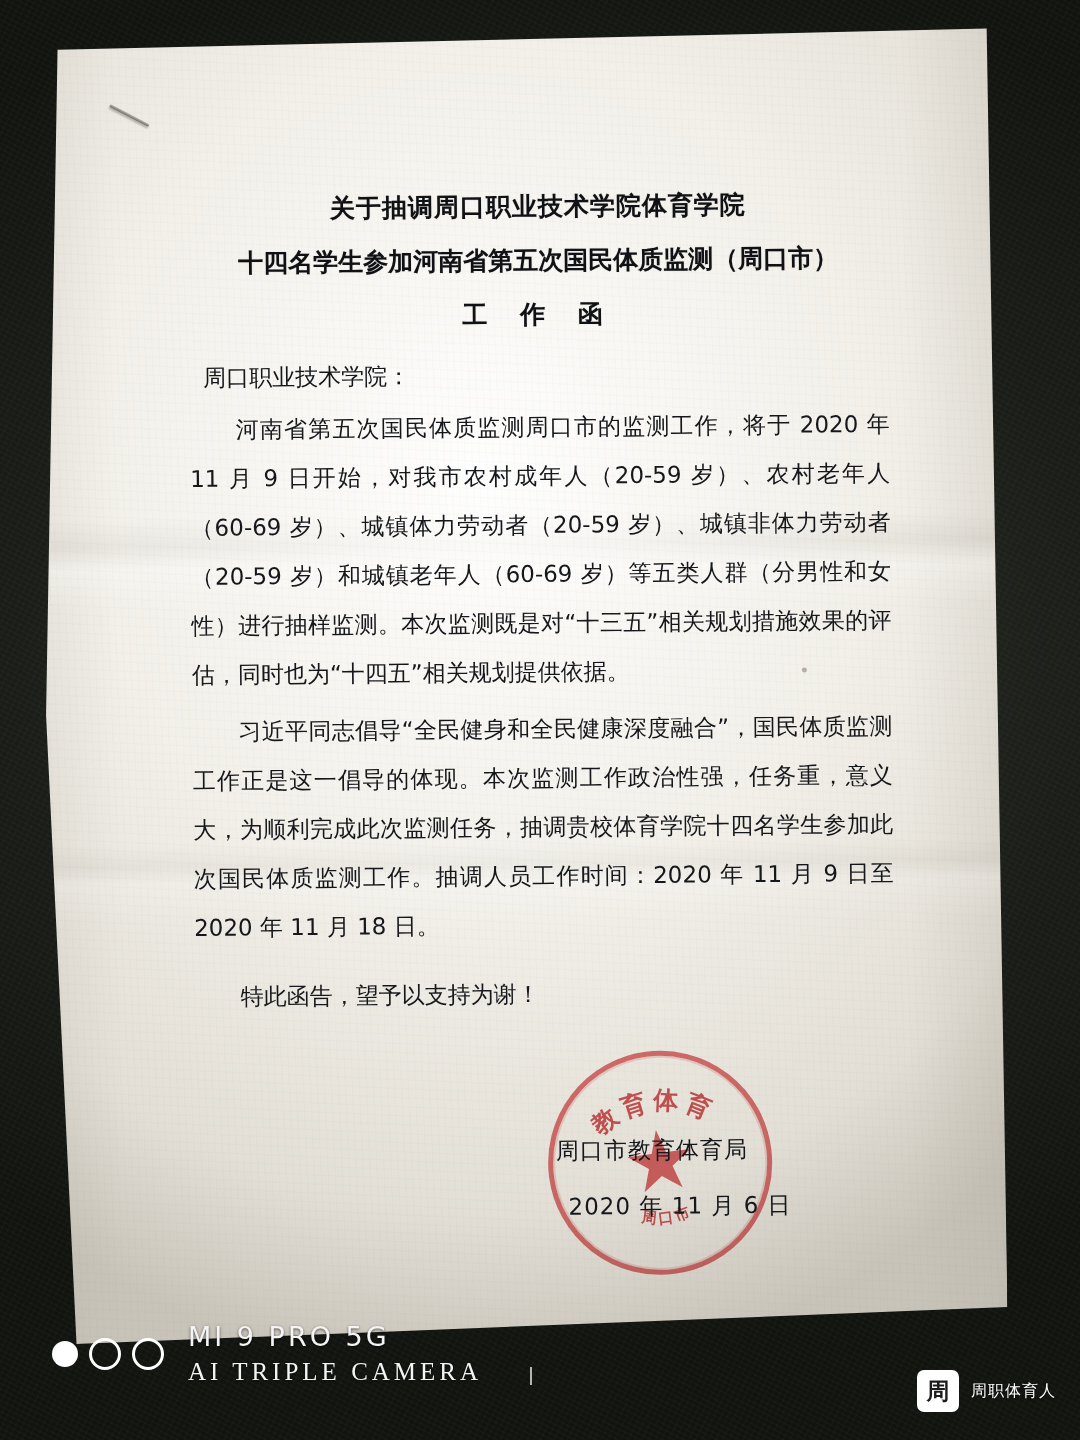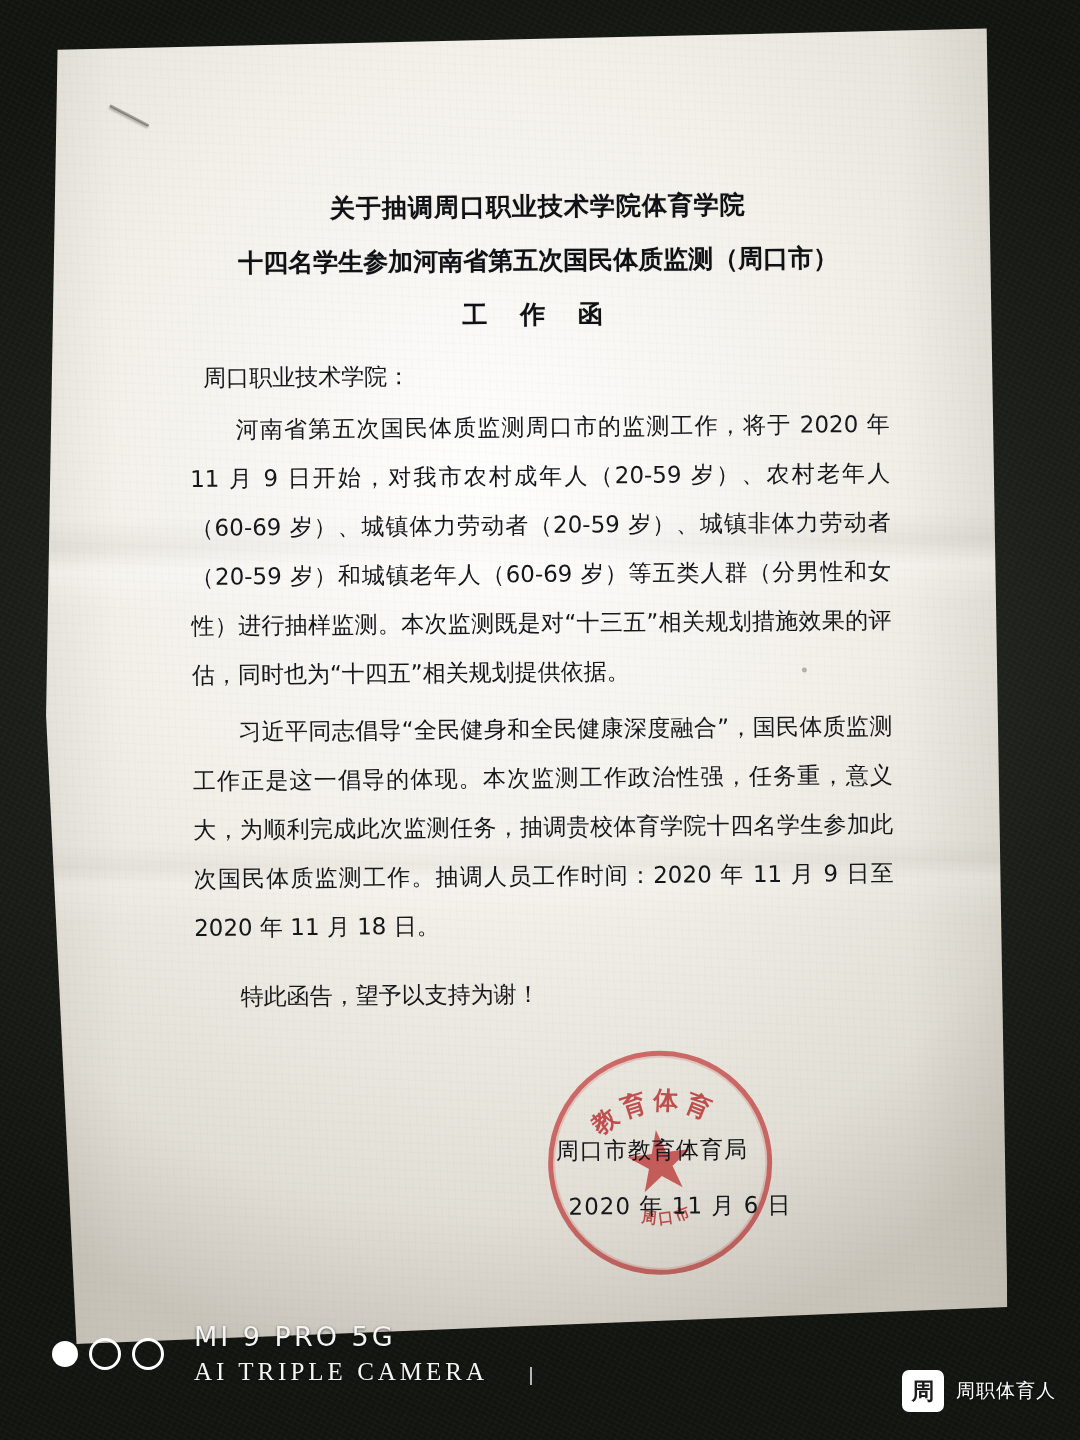--- a/index.html
+++ b/index.html
@@ -191,21 +191,21 @@
     letter-spacing: 3px;
   }
 
   
   .cam-watermark {
     position: absolute;
     left: 52px;
     bottom: 52px;
     display: flex;
     align-items: center;
-    gap: 30px;
+    gap: 24px;
     color: #f4f4f4;
   }
   .cam-dots { display: flex; gap: 11px; align-items: center; }
   .cam-dots span {
     display: block;
     width: 26px; height: 26px;
     border-radius: 50%;
   }
   .cam-dots .d1 { background: #ffffff; }
   .cam-dots .d2 { background: transparent; border: 3px solid #ffffff; }
@@ -252,21 +252,21 @@
     display: flex;
     align-items: center;
     justify-content: center;
     font-family: "DejaVu Sans", sans-serif;
     font-size: 23px;
     font-weight: 700;
     color: #1b1b1b;
   }
   .account .name {
     font-family: Liberation Sans, sans-serif;
-    font-size: 19px;
+    font-size: 16px;
     color: #ffffff;
     letter-spacing: 1px;
     text-shadow: 0 1px 3px rgba(0,0,0,0.65);
   }
 
   
   .speck { position: absolute; background: rgba(60,58,54,0.35); border-radius: 50%; }
 </style>
 </head>
 <body>

